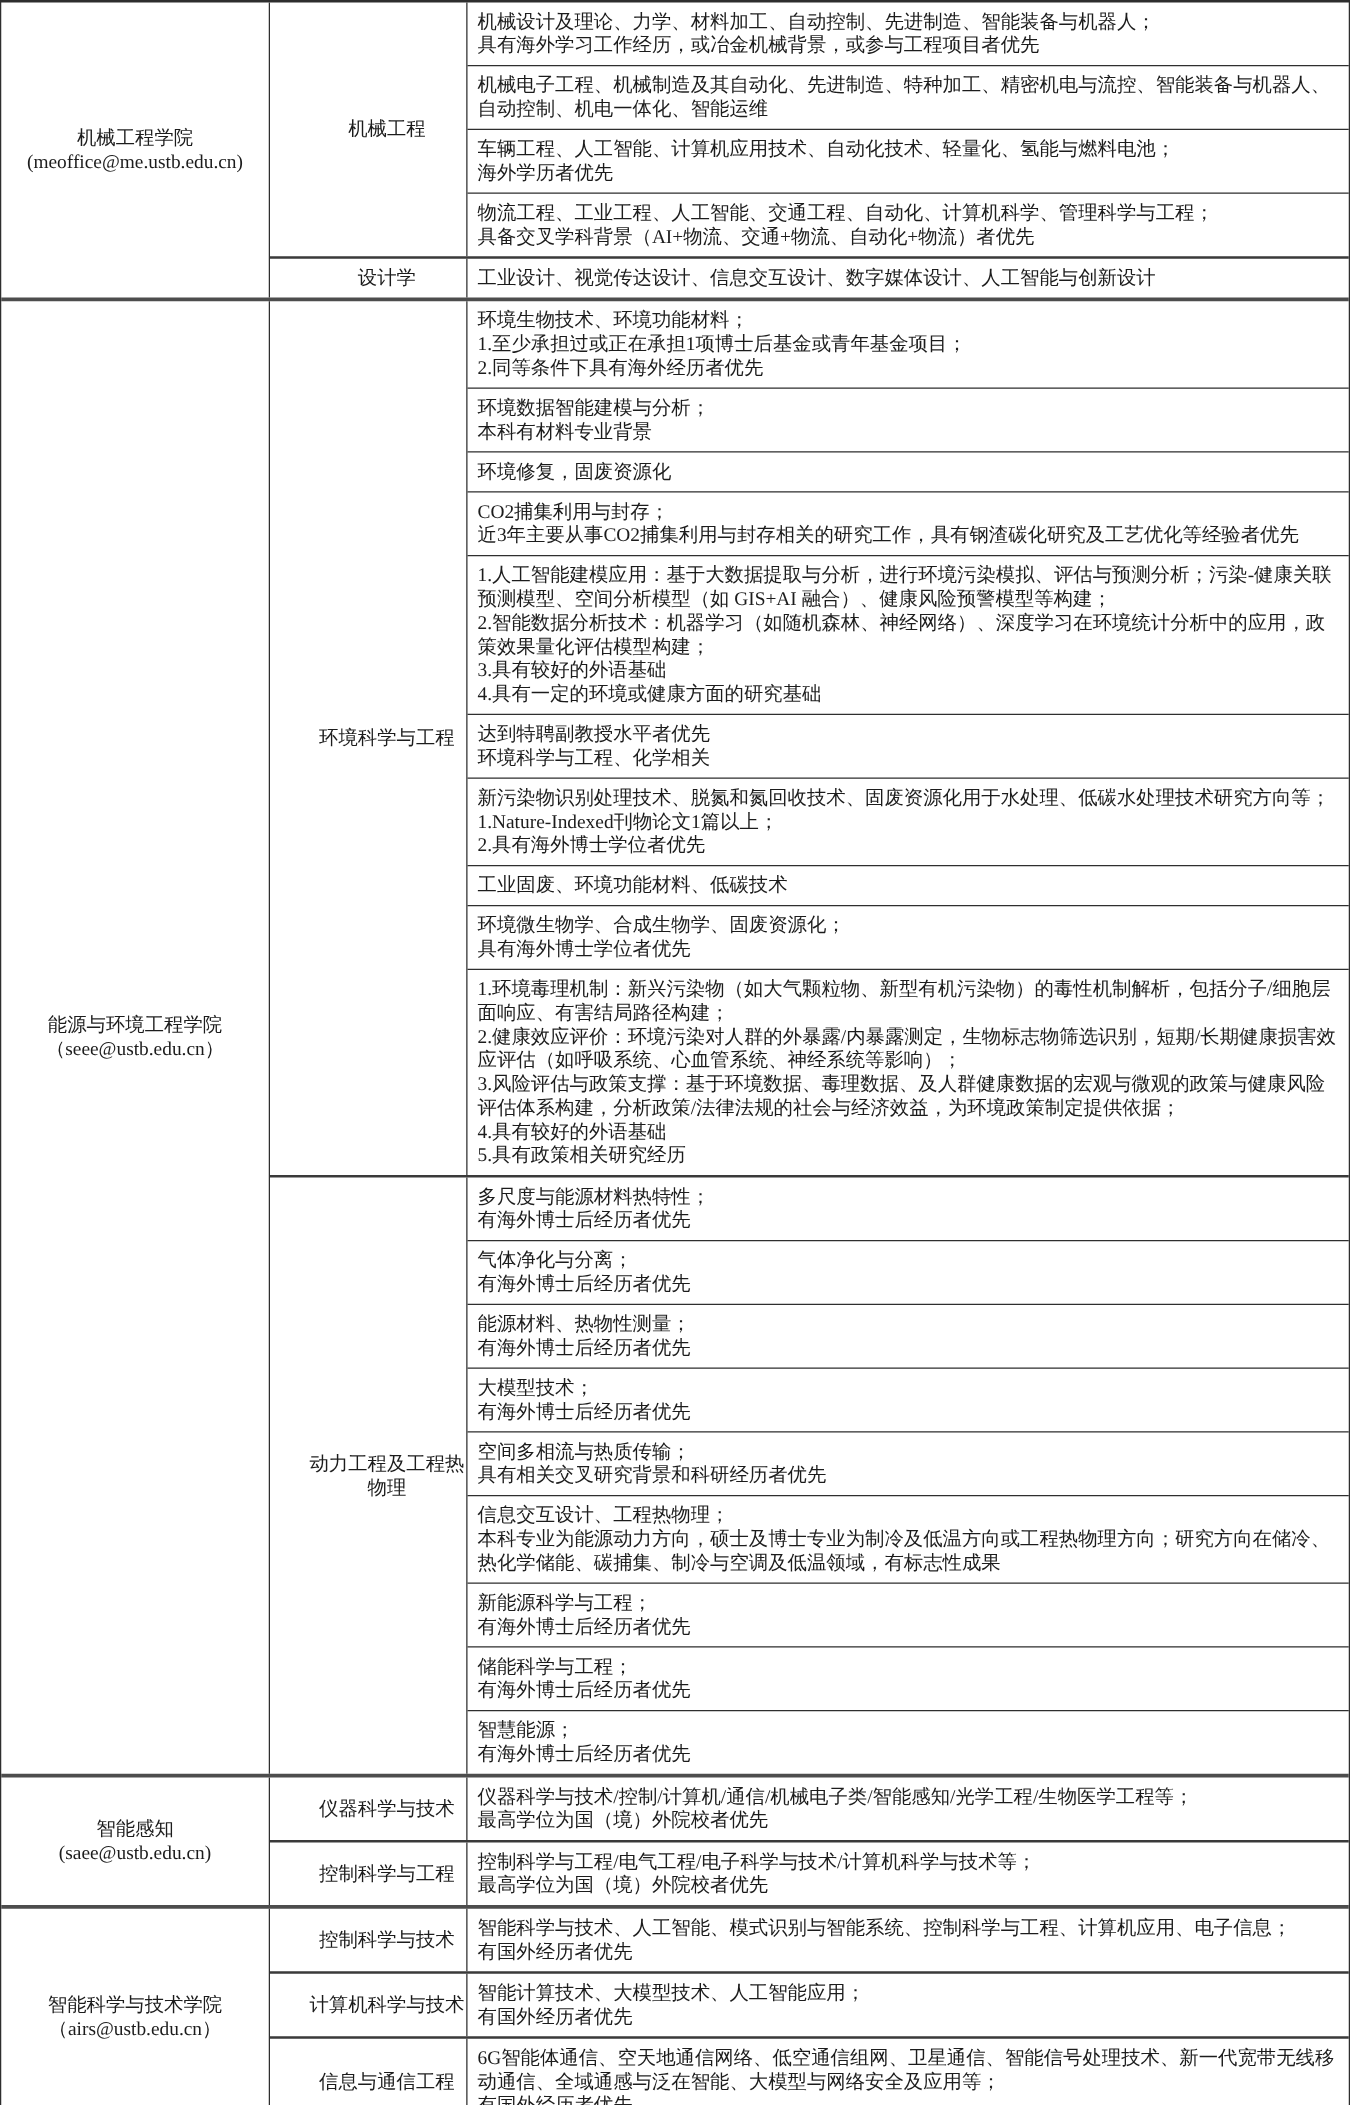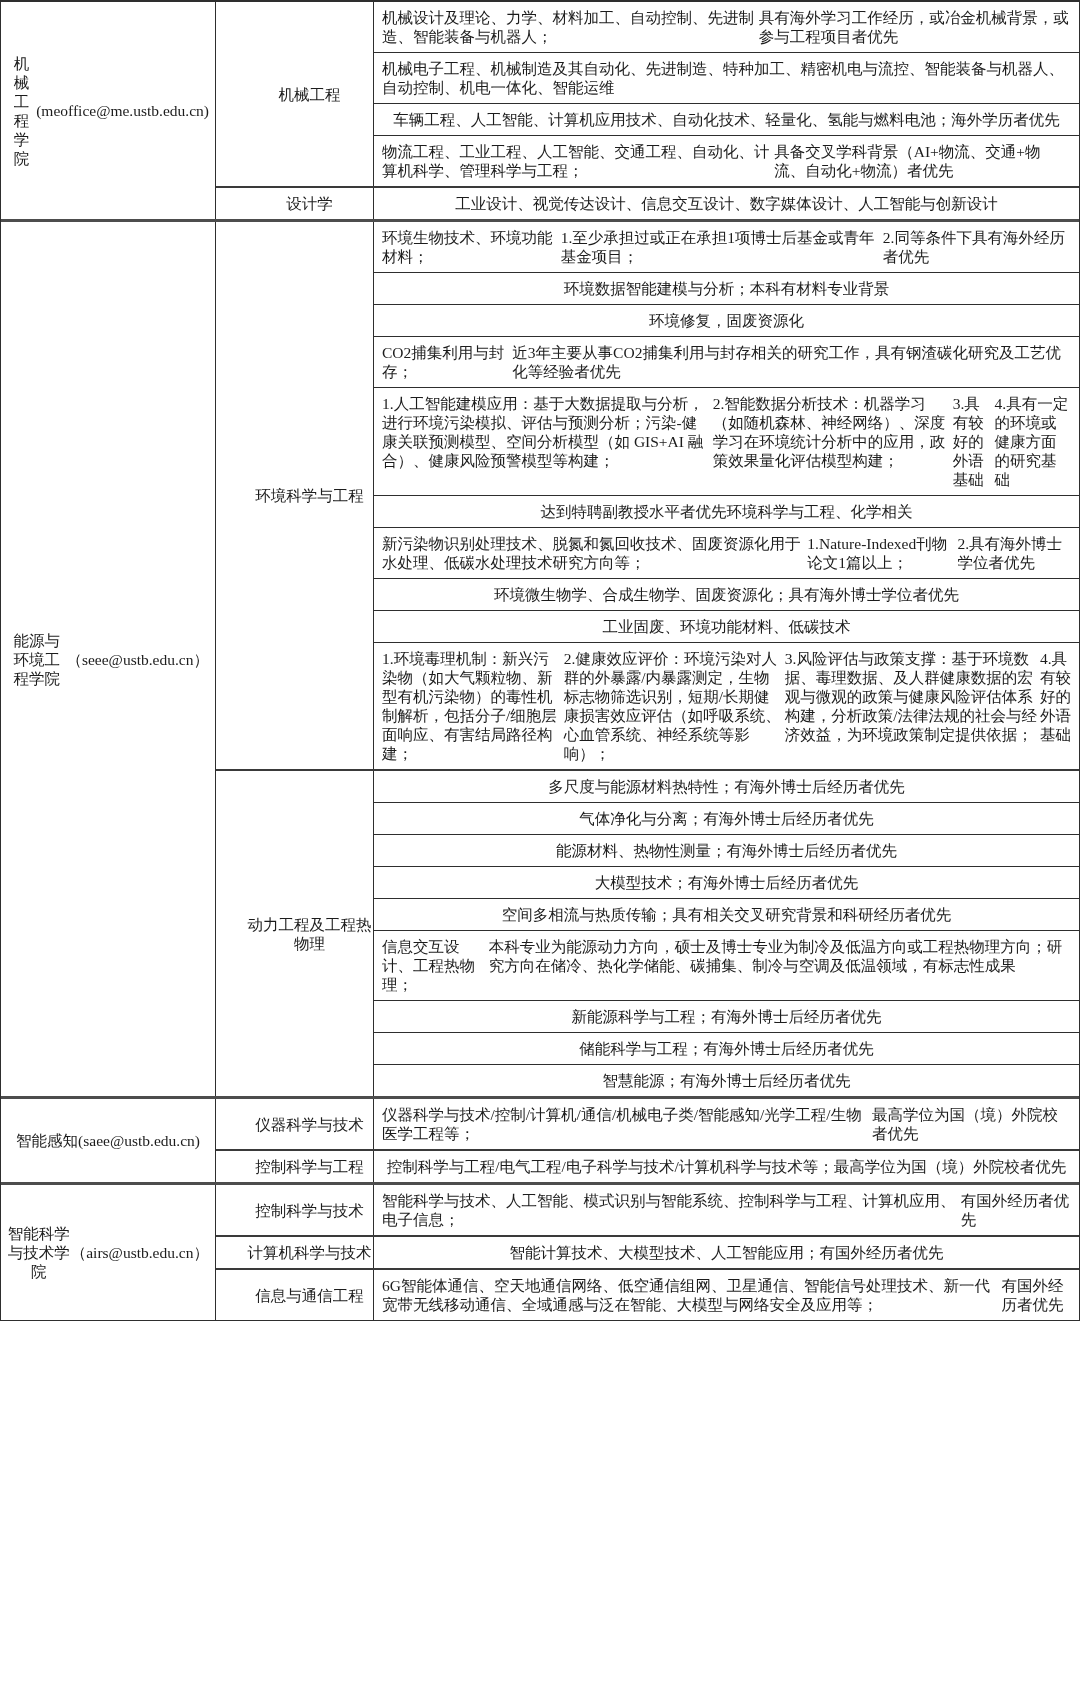--- a/index.html
+++ b/index.html
@@ -12,38 +12,38 @@
     font-size: 15.5px;
     line-height: 19px;
     color: #1c1c1c;
     background: #ffffff;
   }
   .section { display: flex; border-top: 3px solid #4d4d4d; }
   .section:first-child { border-top: none; }
   .college {
     width: 215px; flex: 0 0 215px; box-sizing: border-box;
     border-right: 1.5px solid #2e2e2e;
-    display: flex; flex-direction: row; justify-content: center; align-items: center;
+    display: flex; flex-direction: column; justify-content: center; align-items: center;
     text-align: center; padding: 4px 6px;
   }
   .groups { flex: 1; min-width: 0; display: flex; flex-direction: column; }
   .group { display: flex; border-top: 2px solid #3a3a3a; flex: 1; }
   .group:first-child { border-top: none; }
   .discipline {
     width: 128px; flex: 0 0 128px; box-sizing: border-box;
     border-right: 1.5px solid #2e2e2e;
     display: flex; justify-content: center; align-items: center;
     text-align: center; padding: 2px 1px; margin-left: 30px;
   }
   .reqs { flex: 1; min-width: 0; display: flex; flex-direction: column; }
   .req {
     border-top: 1.5px solid #2e2e2e;
     padding: 6px 8px;
     flex: 1;
-    display: flex; flex-direction: row; justify-content: center;
+    display: flex; flex-direction: column; justify-content: center;
   }
   .req:first-child { border-top: none; }
   .line { display: block; }
 </style>
 </head>
 <body>
 
 <div class="doc-table">
     <div class="section">
       <div class="college">
@@ -121,31 +121,32 @@
             <div class="req">
               <div class="line">达到特聘副教授水平者优先</div>
               <div class="line">环境科学与工程、化学相关</div>
             </div>
             <div class="req">
               <div class="line">新污染物识别处理技术、脱氮和氮回收技术、固废资源化用于水处理、低碳水处理技术研究方向等；</div>
               <div class="line">1.Nature-Indexed刊物论文1篇以上；</div>
               <div class="line">2.具有海外博士学位者优先</div>
             </div>
             <div class="req">
+              <div class="line">工业固废、环境功能材料、低碳技术</div>
+            </div>
+            <div class="req">
               <div class="line">环境微生物学、合成生物学、固废资源化；</div>
               <div class="line">具有海外博士学位者优先</div>
-            </div>
-            <div class="req">
-              <div class="line">工业固废、环境功能材料、低碳技术</div>
             </div>
             <div class="req">
               <div class="line">1.环境毒理机制：新兴污染物（如大气颗粒物、新型有机污染物）的毒性机制解析，包括分子/细胞层面响应、有害结局路径构建；</div>
               <div class="line">2.健康效应评价：环境污染对人群的外暴露/内暴露测定，生物标志物筛选识别，短期/长期健康损害效应评估（如呼吸系统、心血管系统、神经系统等影响）；</div>
               <div class="line">3.风险评估与政策支撑：基于环境数据、毒理数据、及人群健康数据的宏观与微观的政策与健康风险评估体系构建，分析政策/法律法规的社会与经济效益，为环境政策制定提供依据；</div>
               <div class="line">4.具有较好的外语基础</div>
+              <div class="line">5.具有政策相关研究经历</div>
             </div>
           </div>
         </div>
         <div class="group">
           <div class="discipline">
             <span class="line">动力工程及工程热物理</span>
           </div>
           <div class="reqs">
             <div class="req">
               <div class="line">多尺度与能源材料热特性；</div>

